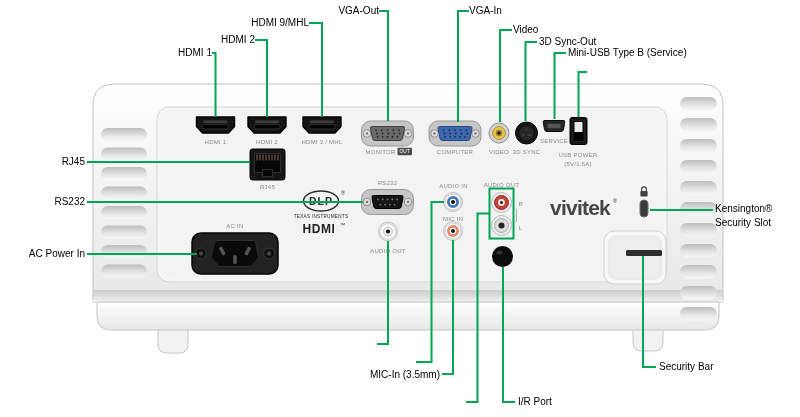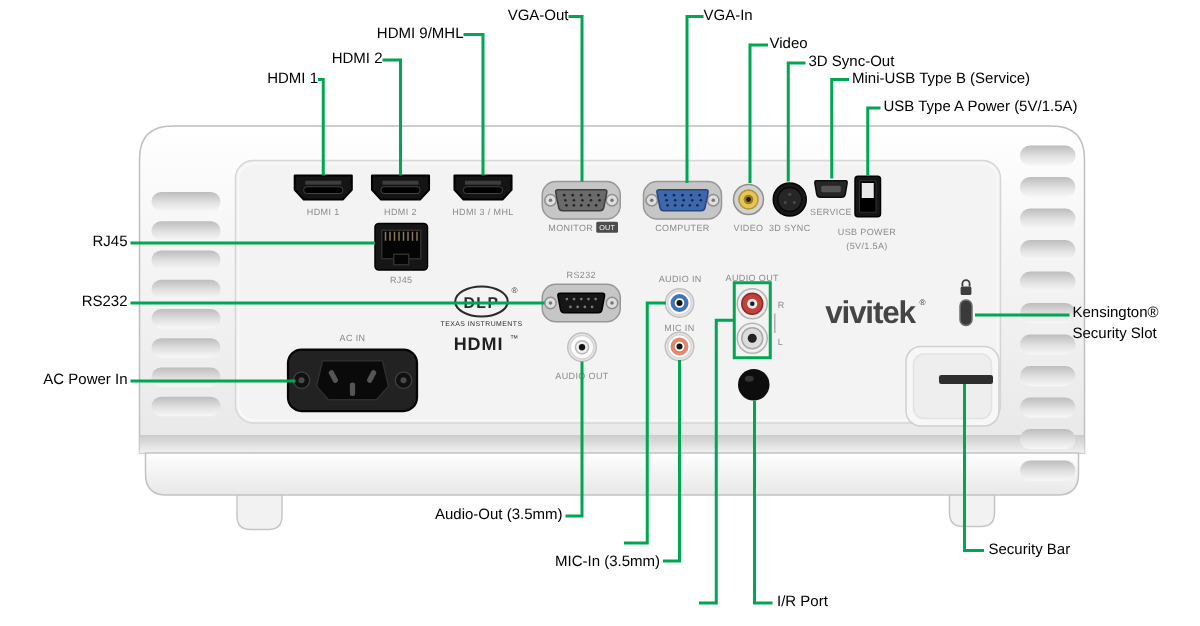--- a/index.html
+++ b/index.html
@@ -330,26 +330,24 @@
 </svg>
 
 <div class="lbl r" style="left:212px;top:46px">HDMI 1</div>
 <div class="lbl r" style="left:255px;top:33px">HDMI 2</div>
 <div class="lbl r" style="left:309px;top:16px">HDMI 9/MHL</div>
 <div class="lbl r" style="left:379px;top:4px">VGA-Out</div>
 <div class="lbl" style="left:469px;top:4px">VGA-In</div>
 <div class="lbl" style="left:513px;top:23px">Video</div>
 <div class="lbl" style="left:539px;top:35px">3D Sync-Out</div>
 <div class="lbl" style="left:568px;top:46px">Mini-USB Type B (Service)</div>
-<div class="lbl" style="left:589px;top:65px">USB Type A Power (5V/1.5A)</div>
 <div class="lbl r" style="left:85px;top:155px">RJ45</div>
 <div class="lbl r" style="left:85px;top:195px">RS232</div>
 <div class="lbl r" style="left:85px;top:247px">AC Power In</div>
 <div class="lbl" style="left:715px;top:202px">
   <div>Kensington®</div>
   <div>Security Slot</div>
 </div>
 <div class="lbl" style="left:659px;top:360px">Security Bar</div>
-<div class="lbl r" style="left:375px;top:337px">Audio-Out (3.5mm)</div>
 <div class="lbl r" style="left:440px;top:368px">MIC-In (3.5mm)</div>
 <div class="lbl" style="left:518px;top:395px">I/R Port</div>
 
 </div>
 
 </body></html>

